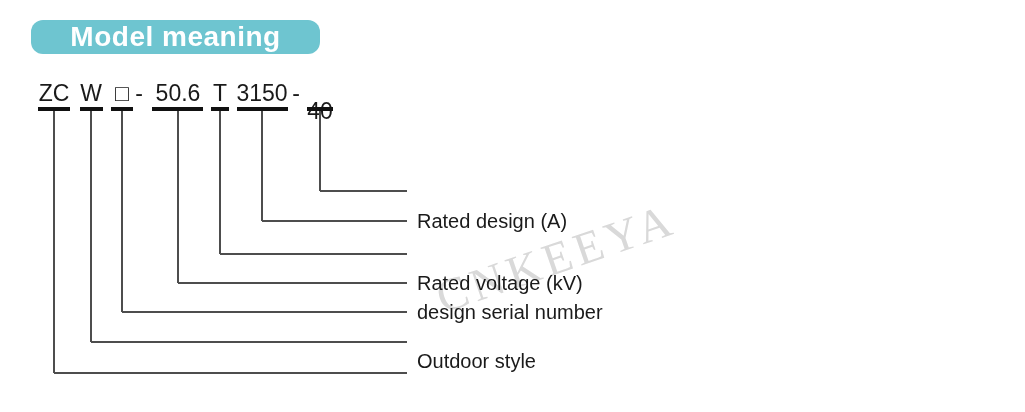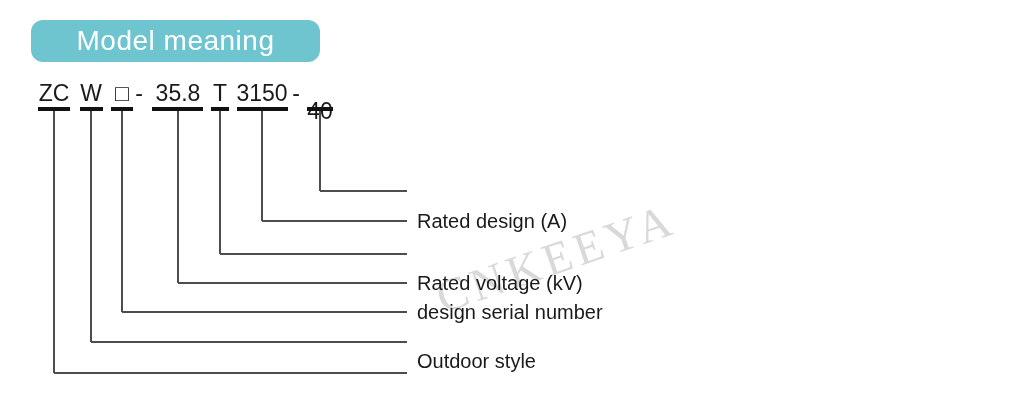--- a/index.html
+++ b/index.html
@@ -9,26 +9,26 @@
     height: 412px;
     background: #ffffff;
     overflow: hidden;
     font-family: "Liberation Sans", sans-serif;
   }
   .badge {
     position: absolute;
     left: 31px;
     top: 20px;
     width: 289px;
-    height: 42px;
+    height: 34px;
     border-radius: 12px;
     background: var(--badge-bg, #6ec5d0);
     color: var(--badge-text, #ffffff);
     font-size: 28px;
-    font-weight: normal;
+    font-weight: bold;
     display: flex;
     align-items: center;
     justify-content: center;
     letter-spacing: 0.5px;
     z-index: 2;
   }
   .watermark {
     position: absolute;
     left: 556px;
     top: 258px;
@@ -100,21 +100,21 @@
       <div class="code" style="left: 91px;">W</div>
       <div class="underline" style="left: 80px; width: 23px;"></div>
       <div class="vline" style="left: 90px; height: 231px;"></div>
       <div class="hline" style="left: 91px; top: 341px; width: 316px;"></div>
       <div class="label" style="top: 361px;">Outdoor style</div>
       <div class="code" style="left: 122px;">□</div>
       <div class="underline" style="left: 111px; width: 22px;"></div>
       <div class="vline" style="left: 121px; height: 201px;"></div>
       <div class="hline" style="left: 122px; top: 311px; width: 285px;"></div>
       <div class="label" style="top: 312px;">design serial number</div>
-      <div class="code" style="left: 178px;">35.8</div>
+      <div class="code" style="left: 178px;">50.6</div>
       <div class="underline" style="left: 152px; width: 51px;"></div>
       <div class="vline" style="left: 177px; height: 172px;"></div>
       <div class="hline" style="left: 178px; top: 282px; width: 229px;"></div>
       <div class="label" style="top: 283px;">Rated voltage (kV)</div>
       <div class="code" style="left: 220px;">T</div>
       <div class="underline" style="left: 211px; width: 18px;"></div>
       <div class="vline" style="left: 219px; height: 143px;"></div>
       <div class="hline" style="left: 220px; top: 253px; width: 187px;"></div>
       <div class="code" style="left: 262px;">3150</div>
       <div class="underline" style="left: 237px; width: 51px;"></div>

